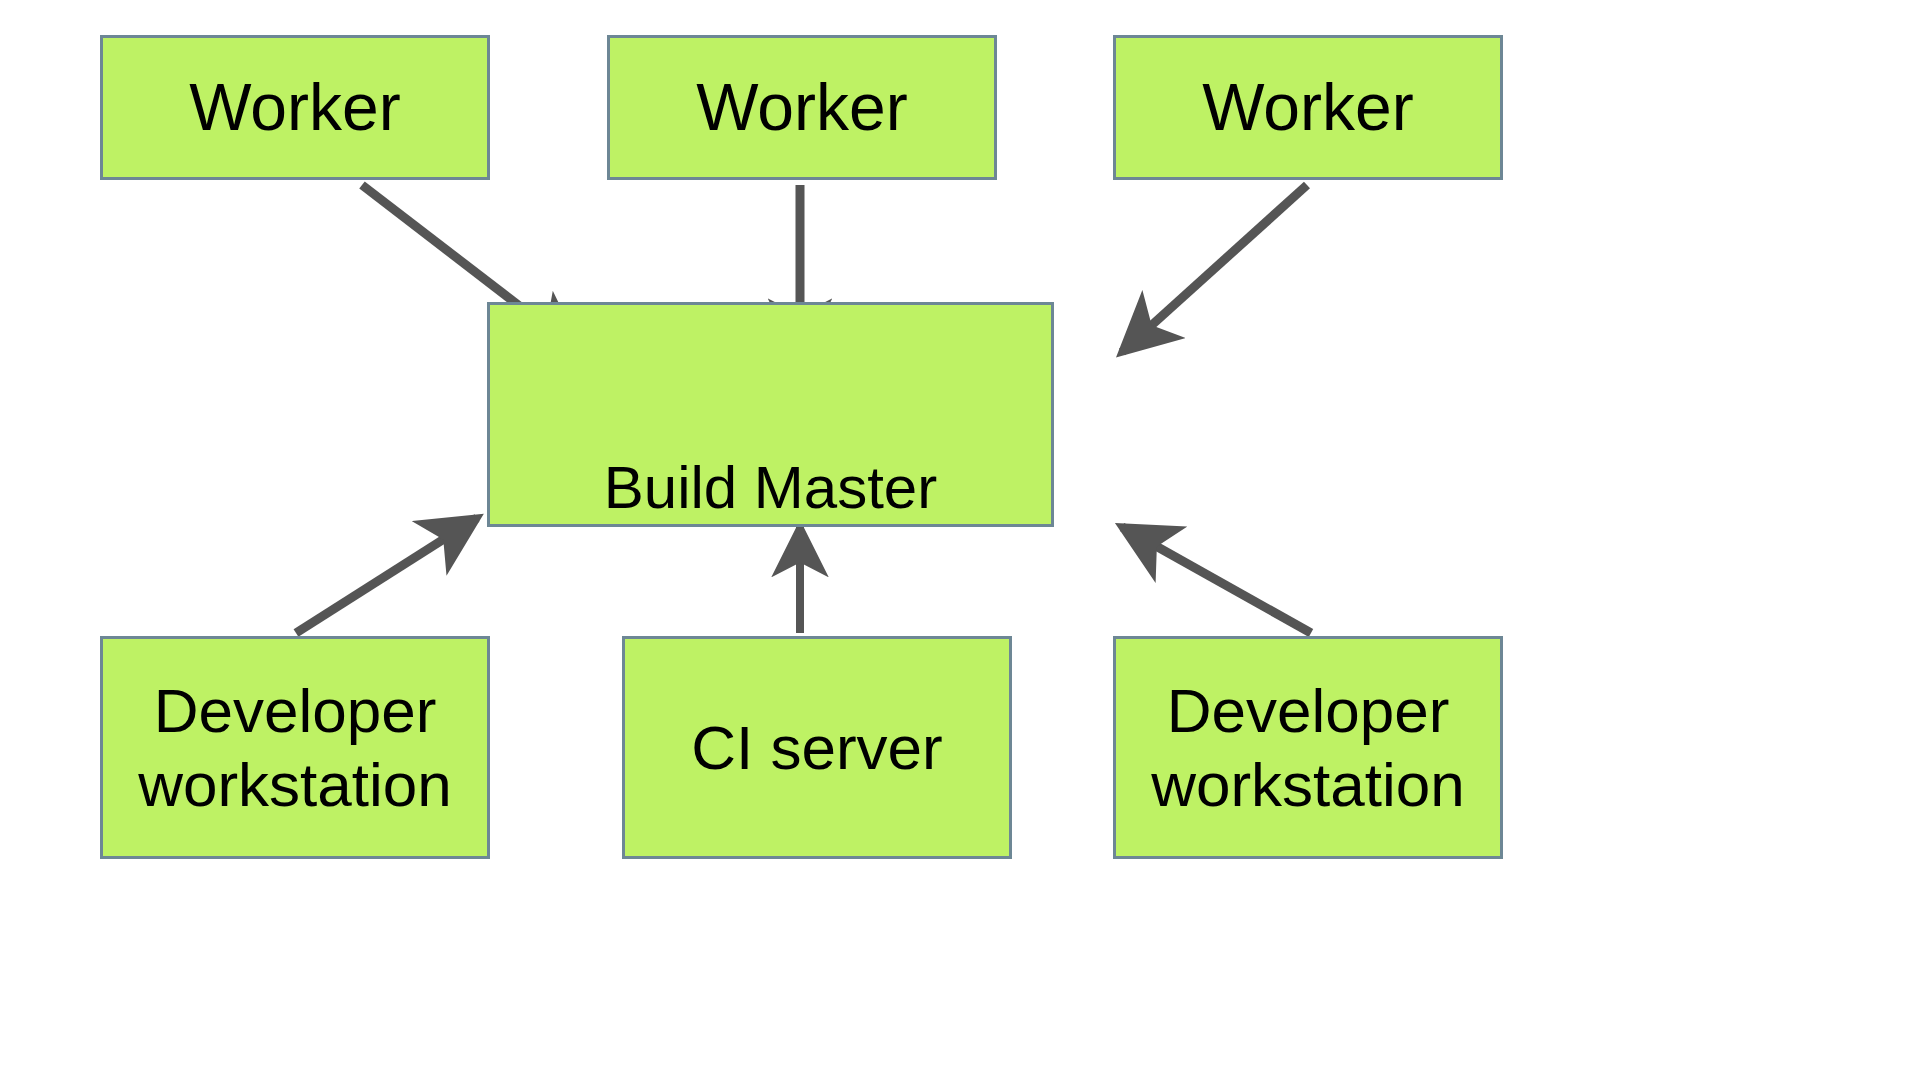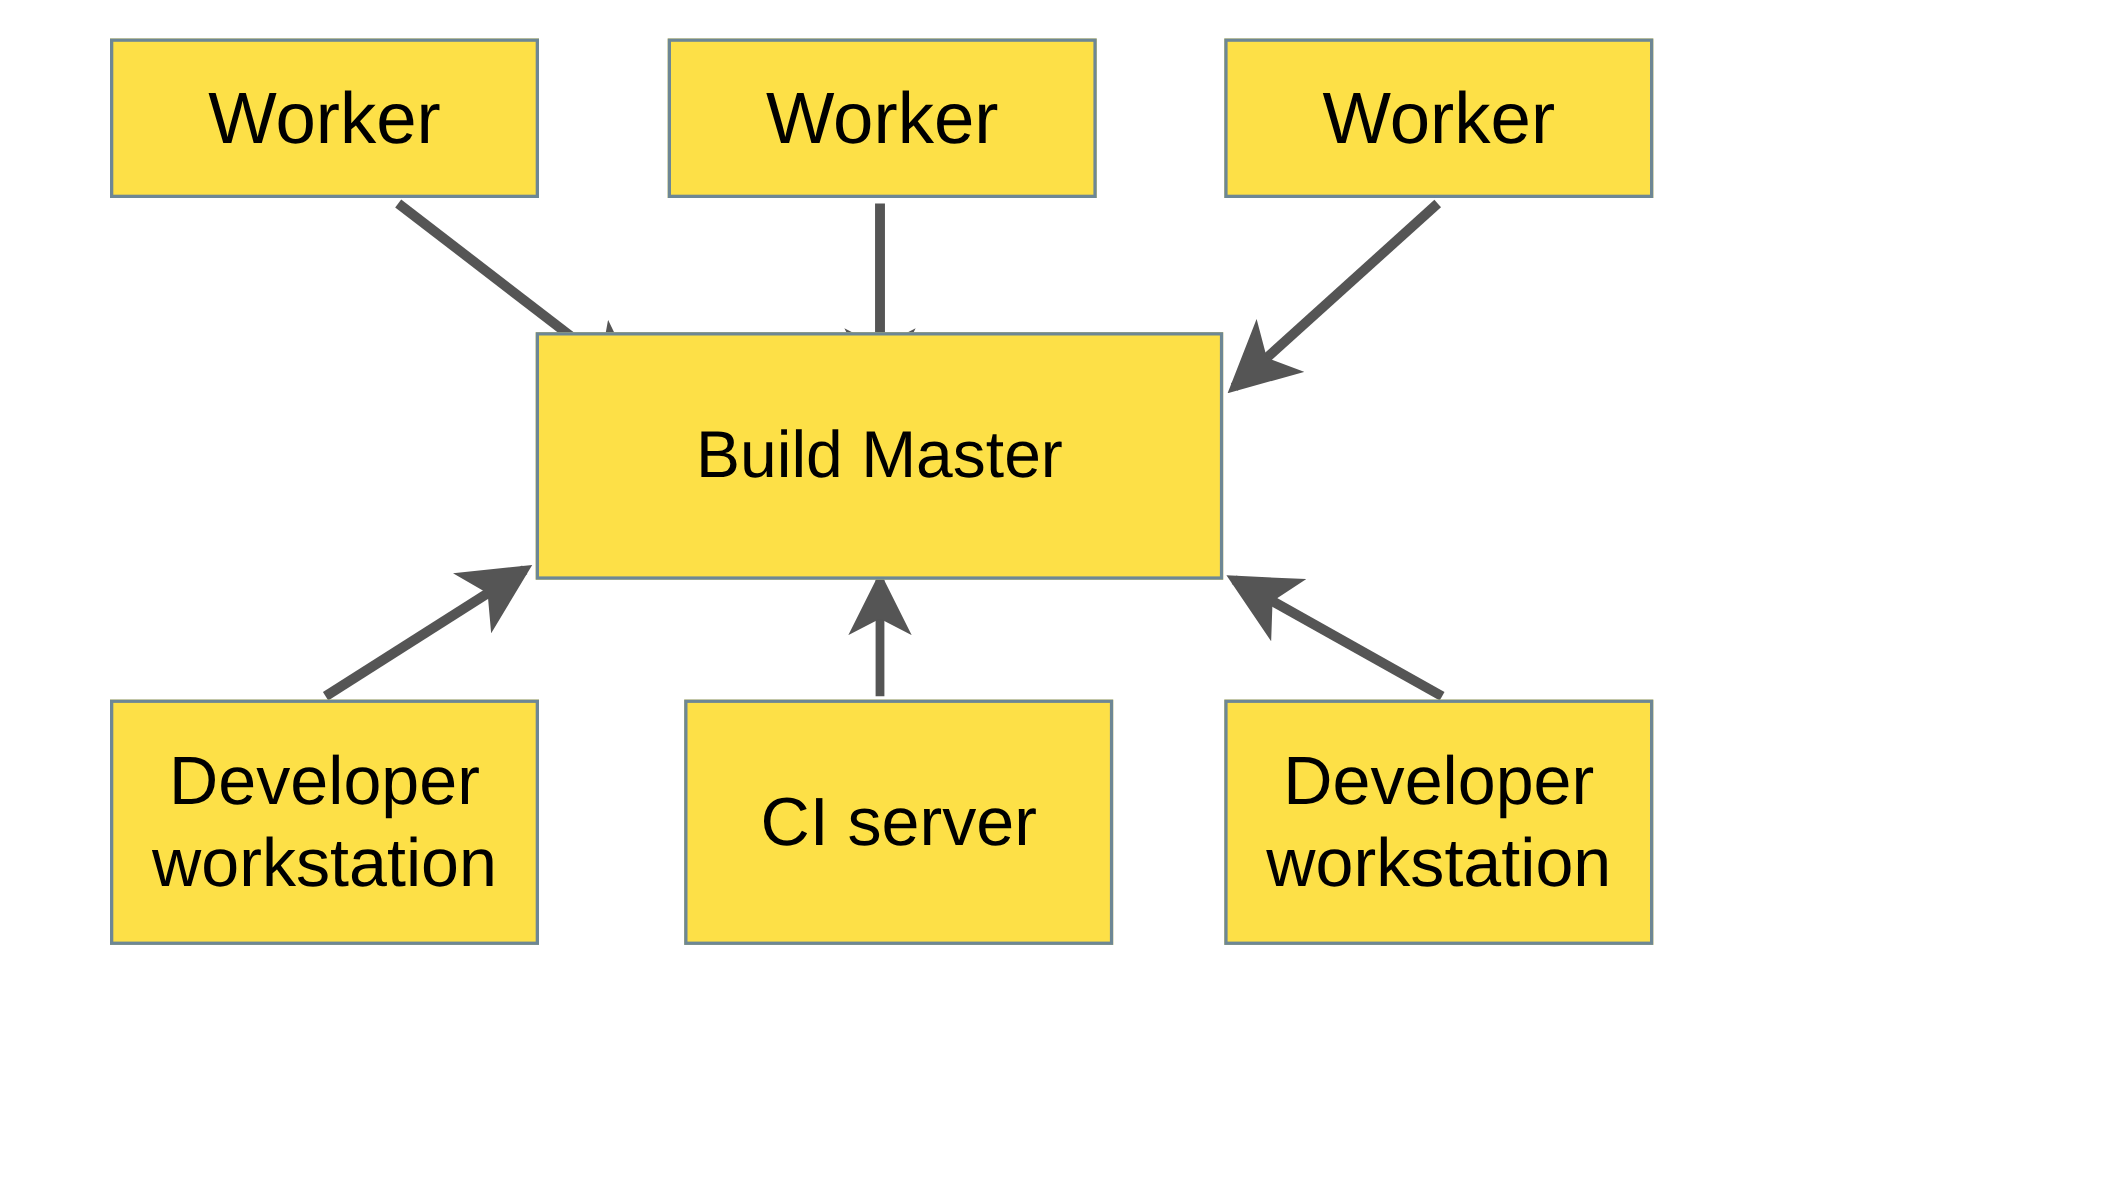--- a/index.html
+++ b/index.html
@@ -13,21 +13,21 @@
   #canvas {
     position: relative;
     width: 1910px;
     height: 1090px;
     background: #ffffff;
     overflow: hidden;
   }
   .node {
     position: absolute;
     box-sizing: border-box;
-    background: #fde047;
+    background: #bef264;
     border: 3px solid #6d8795;
     display: flex;
     align-items: center;
     justify-content: center;
     text-align: center;
     color: #000000;
     line-height: 1.18;
     white-space: pre-line;
     z-index: 2;
   }
@@ -35,21 +35,21 @@
     display: block;
     width: 100%;
     padding: 0 8px;
     box-sizing: border-box;
   }
   
   #node-worker-1 { left: 100px;  top: 35px;  width: 390px; height: 145px; font-size: 66px; }
   #node-worker-2 { left: 607px;  top: 35px;  width: 390px; height: 145px; font-size: 66px; }
   #node-worker-3 { left: 1113px; top: 35px;  width: 390px; height: 145px; font-size: 66px; }
   
-  #node-build-master { left: 487px; top: 302px; width: 625px; height: 225px; font-size: 60px; }
+  #node-build-master { left: 487px; top: 302px; width: 567px; height: 225px; font-size: 60px; align-items: flex-end; }
   
   #node-dev-left  { left: 100px;  top: 636px; width: 390px; height: 223px; font-size: 62px; }
   #node-ci-server { left: 607px;  top: 636px; width: 390px; height: 223px; font-size: 62px; margin-left: 15px; }
   #node-dev-right { left: 1113px; top: 636px; width: 390px; height: 223px; font-size: 62px; }
 
   #edges {
     position: absolute;
     left: 0;
     top: 0;
     width: 1910px;

